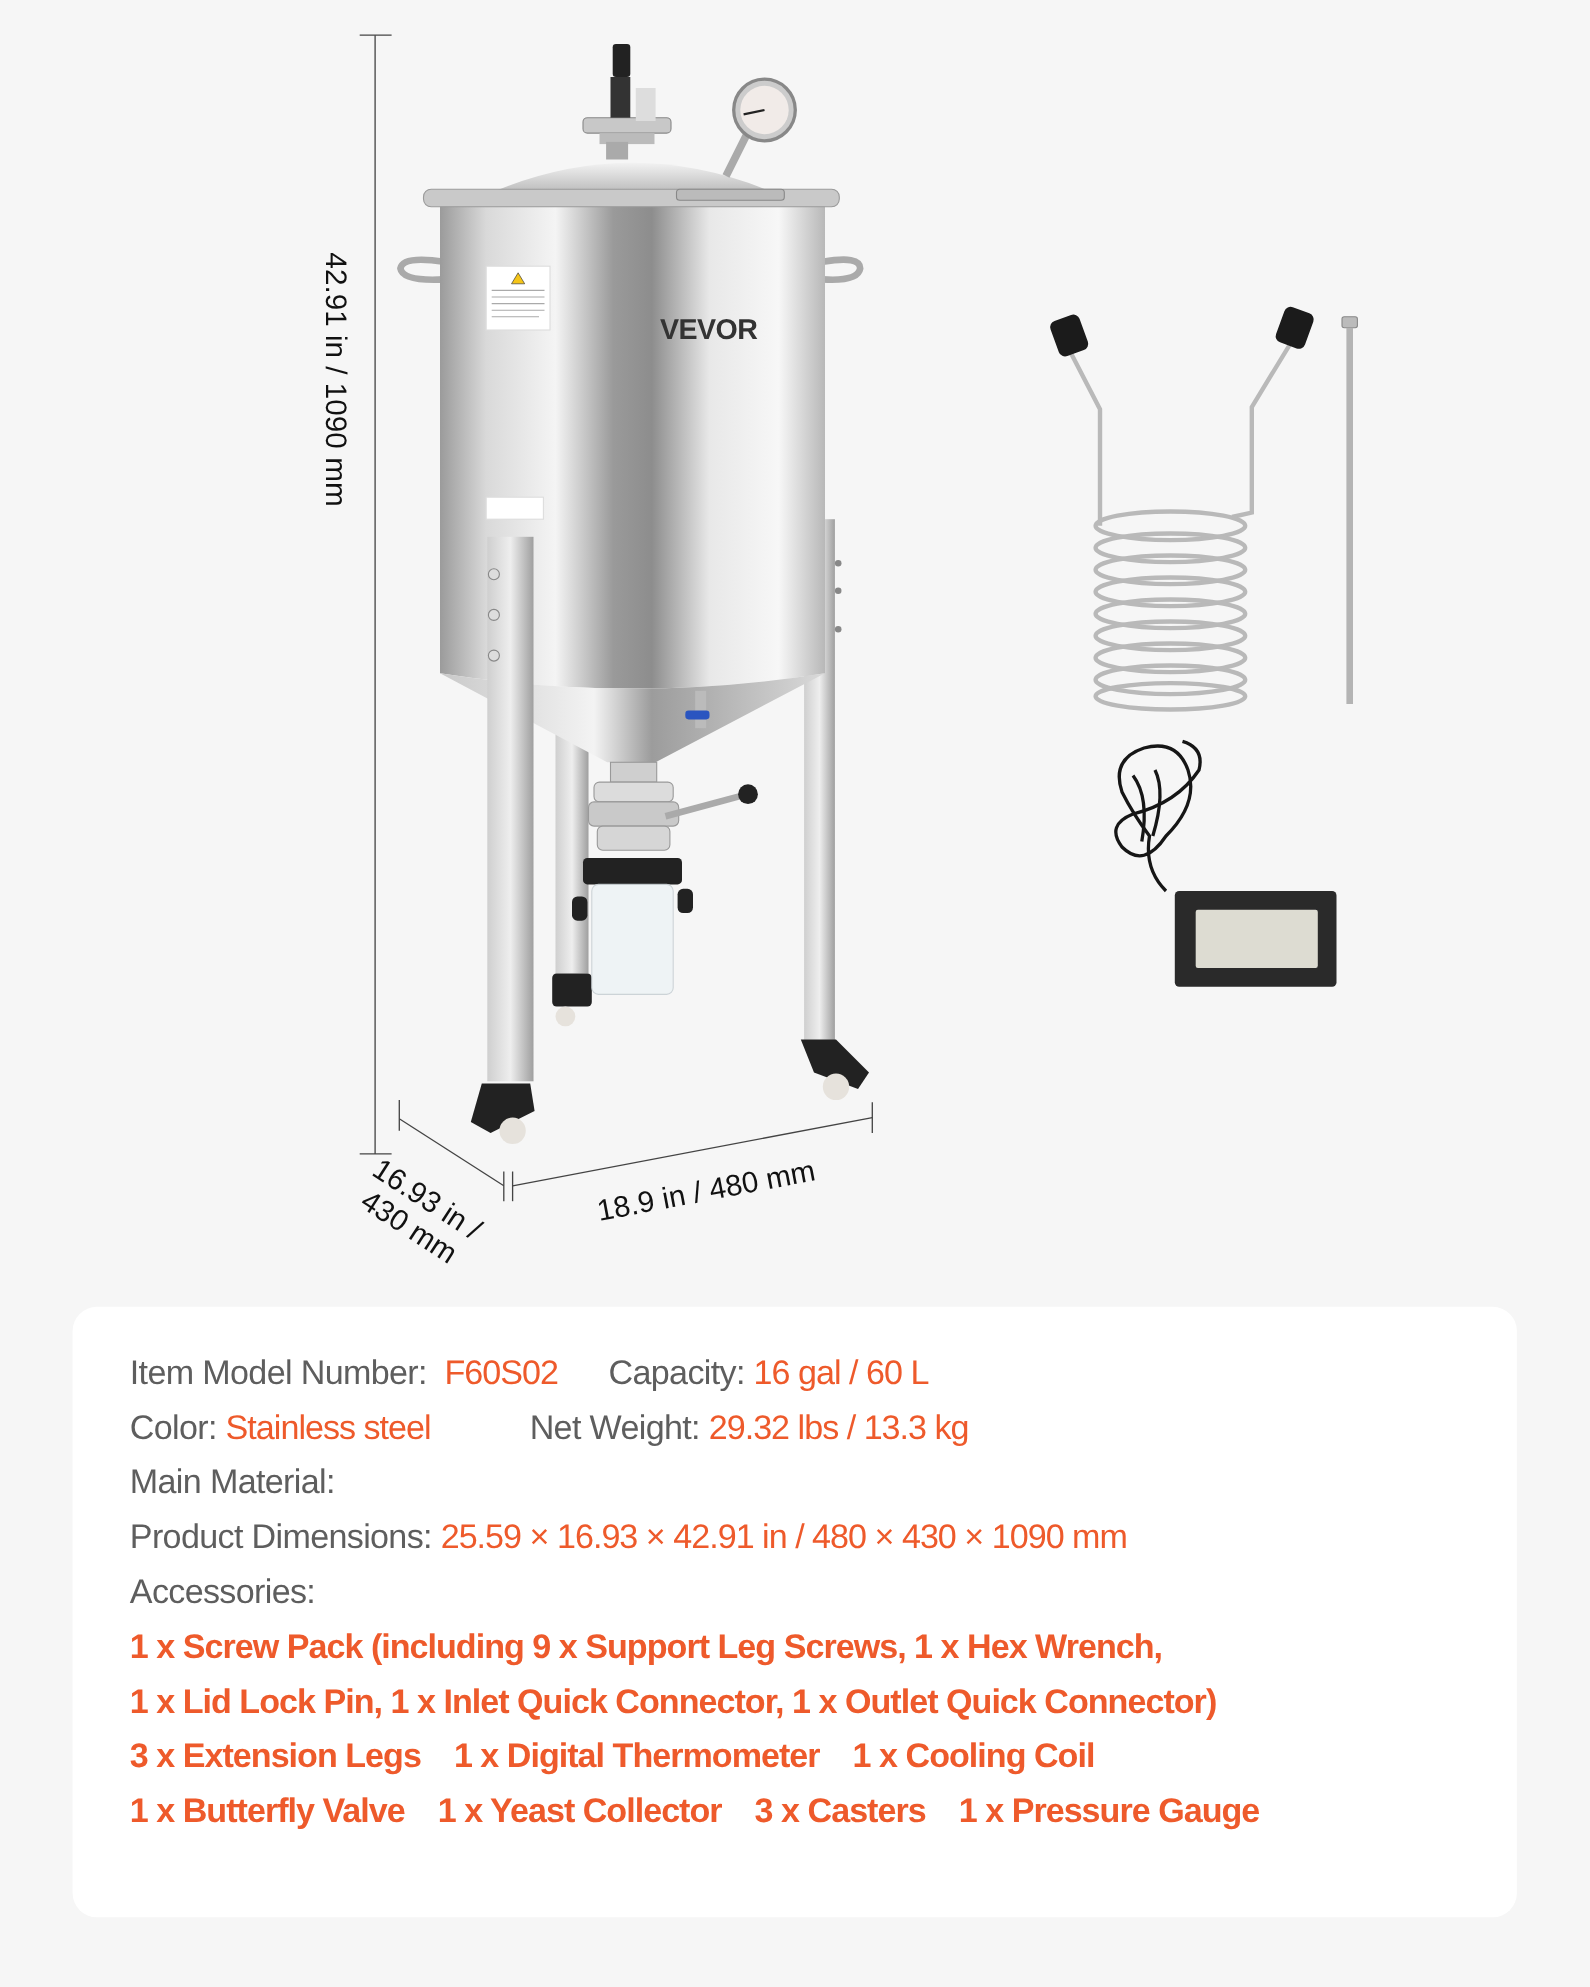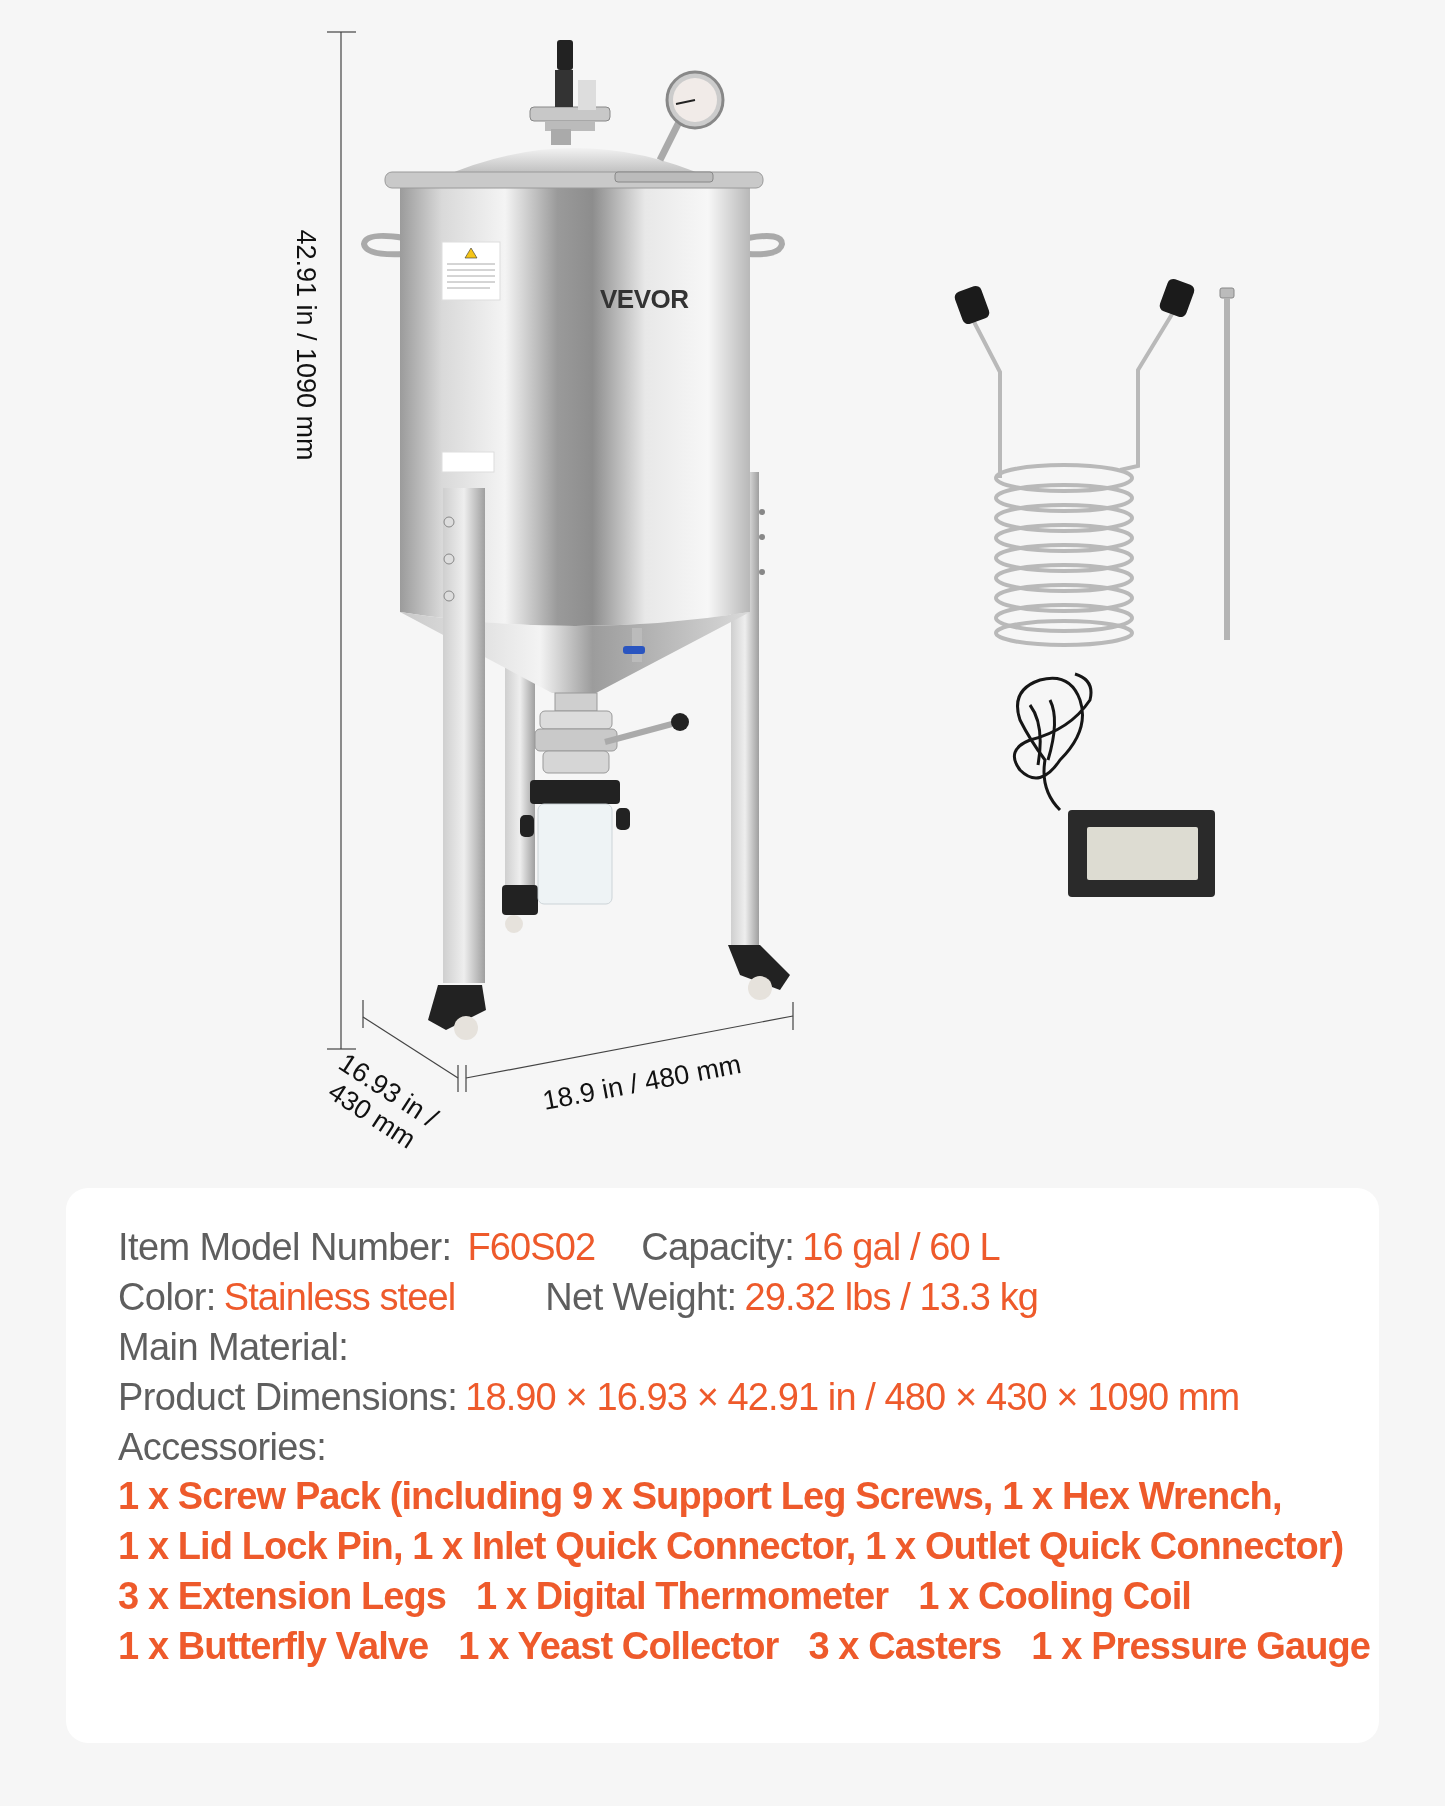--- a/index.html
+++ b/index.html
@@ -17,21 +17,21 @@
   .dim-height { left: 305px; top: 345px; transform: translate(-50%, -50%) rotate(90deg); }
   .dim-width  { left: 642px; top: 1083px; transform: translate(-50%, -50%) rotate(-10.7deg); }
   .dim-depth  { left: 380px; top: 1103px; transform: translate(-50%, -50%) rotate(33deg); text-align: center; line-height: 1.12; }
   .dim-depth span { display: block; }
 
   .spec-card {
     position: absolute; left: 66px; top: 1188px; width: 1313px; height: 555px;
     background: #ffffff; border-radius: 22px;
   }
   .spec-rows { position: absolute; left: 52px; top: 35px; right: 30px; }
-  .row { height: 49.8px; display: flex; align-items: center; font-size: 38px; white-space: nowrap; letter-spacing: -0.6px; }
+  .row { height: 49.8px; display: flex; align-items: center; font-size: 31px; white-space: nowrap; letter-spacing: -0.6px; }
   .lbl { color: #5e5e5e; font-weight: 400; }
   .val { color: #ee5a2b; font-weight: 400; letter-spacing: -0.9px; }
   .gap-s { display: inline-block; width: 8px; }
   .acc-item { color: #ee5a2b; font-weight: 700; letter-spacing: -0.9px; margin-right: 30px; }
   .acc-item.cont { margin-right: 0; }
 </style>
 </head>
 <body>
 
 <div class="stage">
@@ -211,21 +211,21 @@
       <span class="gap-s"></span>
       <span class="val">29.32 lbs / 13.3 kg</span>
     </div>
     <div class="row">
       <span class="lbl">Main Material:</span>
       <span class="gap-s"></span>
     </div>
     <div class="row">
       <span class="lbl">Product Dimensions:</span>
       <span class="gap-s"></span>
-      <span class="val">18.90 × 16.93 × 42.91 in / 480 × 430 × 1090 mm</span>
+      <span class="val">25.59 × 16.93 × 42.91 in / 480 × 430 × 1090 mm</span>
     </div>
     <div class="row">
       <span class="lbl">Accessories:</span>
     </div>
     <div class="row">
       <span class="acc-item cont">1 x Screw Pack (including 9 x Support Leg Screws, 1 x Hex Wrench,</span>
     </div>
     <div class="row">
       <span class="acc-item cont">1 x Lid Lock Pin, 1 x Inlet Quick Connector, 1 x Outlet Quick Connector)</span>
     </div>

